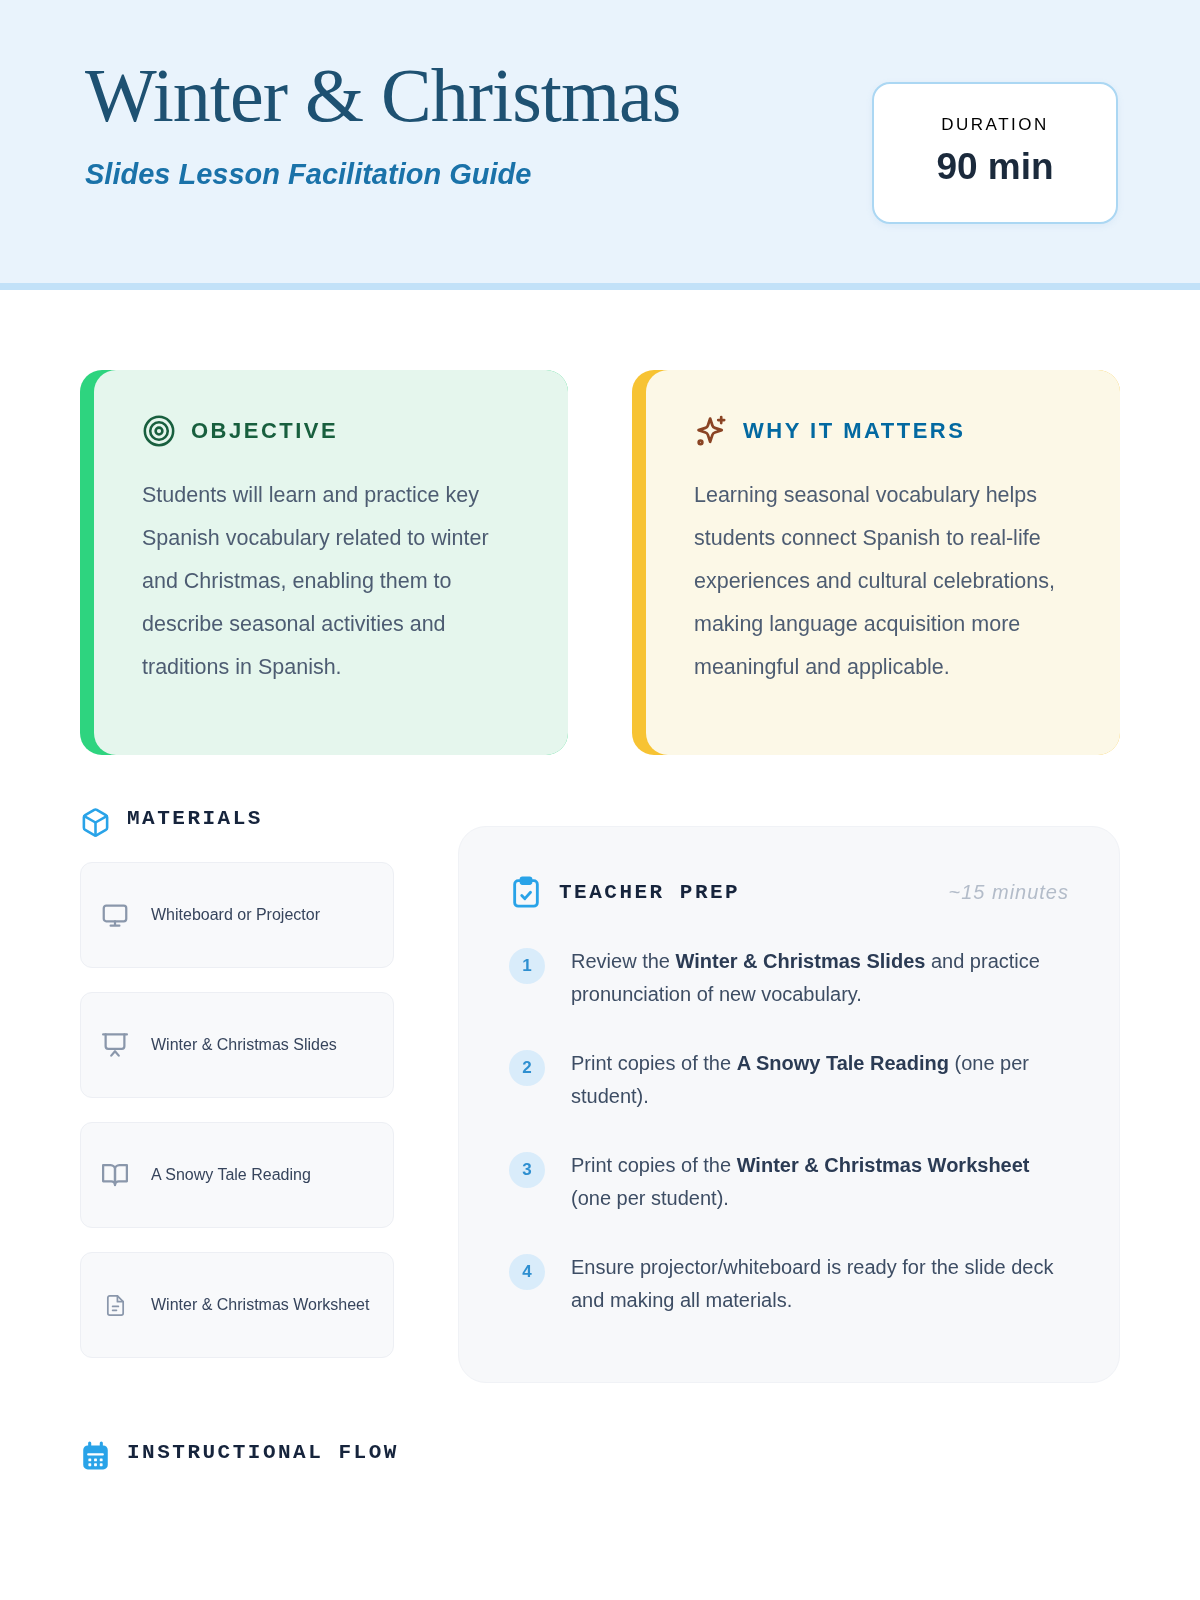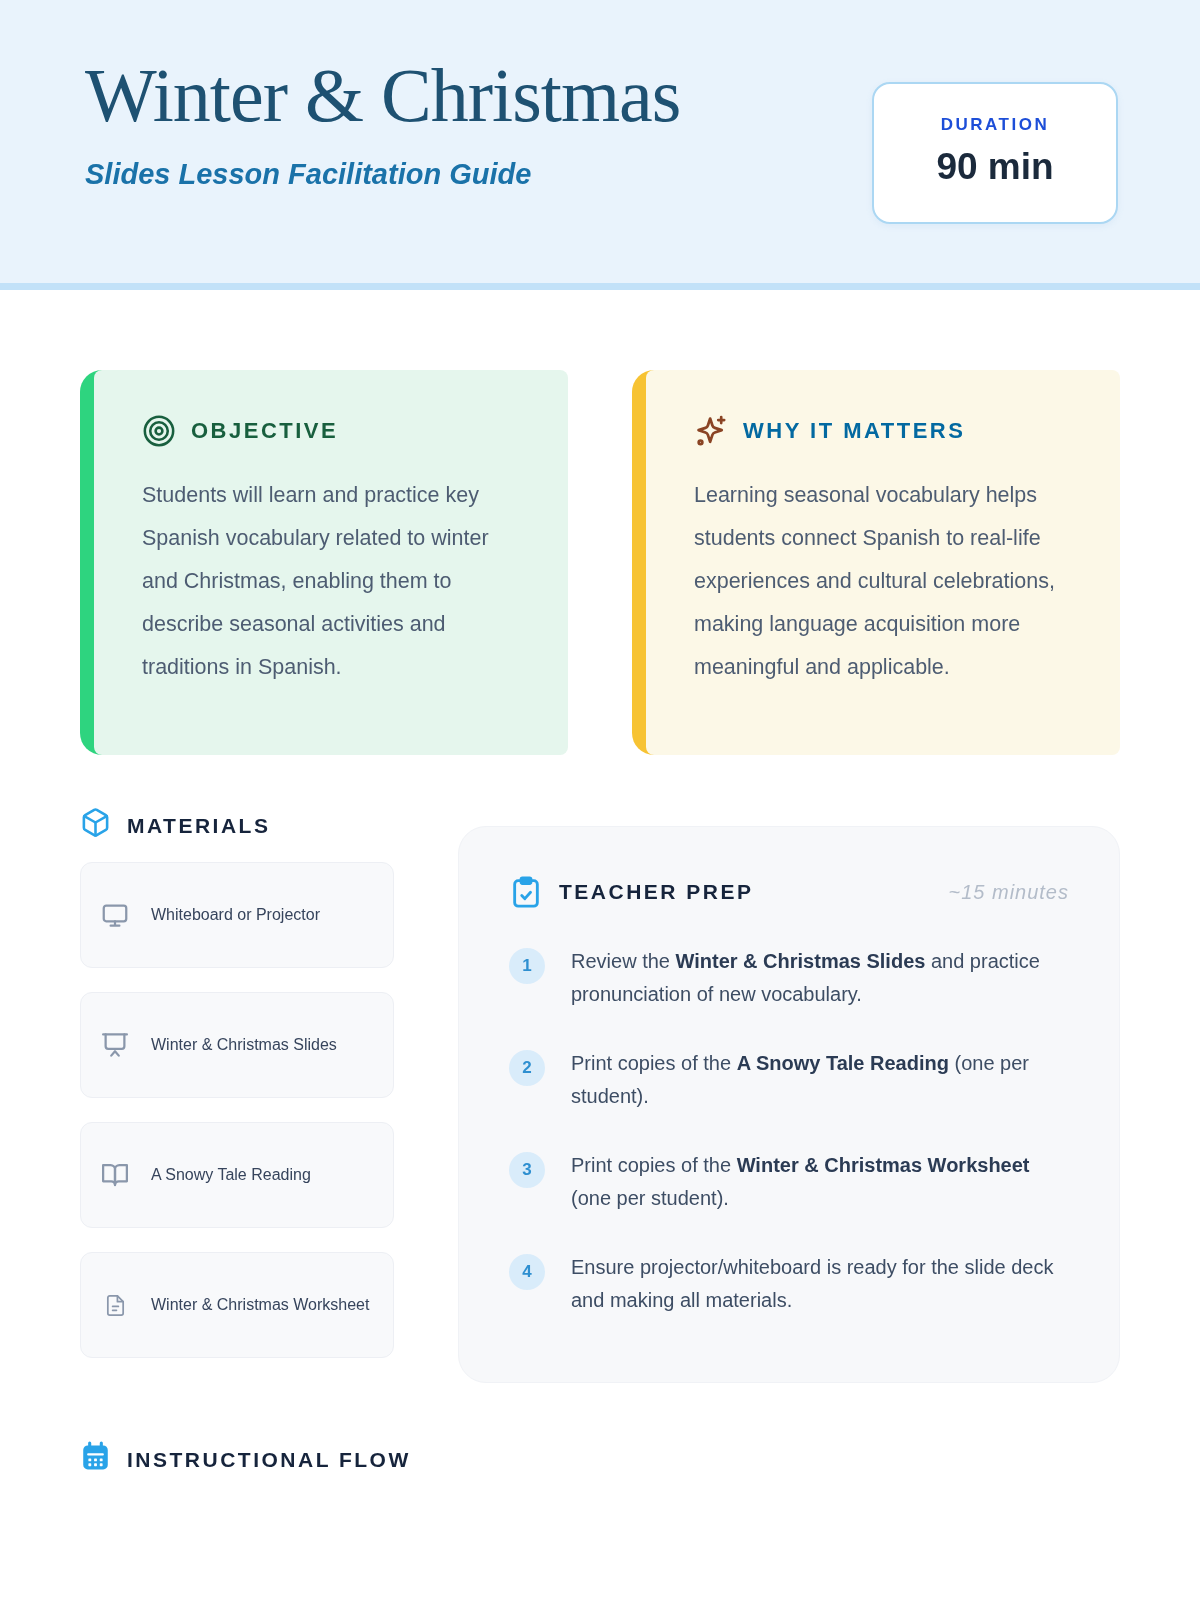--- a/index.html
+++ b/index.html
@@ -44,38 +44,38 @@
     height:142px;
     background:#ffffff;
     border:2px solid #abd7f3;
     border-radius:18px;
     text-align:center;
     padding-top:31px;
     box-shadow:0 2px 6px rgba(120,170,210,0.12);
   }
   .duration-label {
     font-size:17px;
-    font-weight:700;
+    font-weight:400;
     letter-spacing:2.5px;
-    color:#1d4ed8;
+    color:#000000;
   }
   .duration-value {
     margin-top:11px;
     font-size:37px;
     font-weight:700;
     color:#1b2a3c;
   }
 
   
   .content { padding:0 80px; }
 
   .cards-row { display:flex; gap:64px; margin-top:80px; }
   .accent-card { flex:1; border-radius:22px; position:relative; }
   .accent-card .inner {
-    border-radius:8px;
+    border-radius:22px;
     margin-left:14px;
     min-height:385px;
     padding:44px 44px 40px 48px;
   }
   .accent-card.green  { background:#2ed47f; }
   .accent-card.green .inner  { background:#e5f6ed; }
   .accent-card.yellow { background:#f7c333; }
   .accent-card.yellow .inner { background:#fcf8e7; }
 
   .card-heading {
@@ -88,23 +88,24 @@
     margin-top:26px;
     font-size:21.5px;
     line-height:43px;
     color:#4d5c72;
   }
 
   
   .lower { display:flex; gap:64px; margin-top:52px; align-items:flex-start; }
 
   .section-heading {
-    display:flex; align-items:flex-end; gap:16px;
+    display:flex; align-items:flex-start; gap:16px;
     font-size:21px; font-weight:700; letter-spacing:2.5px;
     color:#16243c;
+    font-family:Liberation Mono, monospace;
   }
 
   .materials-col { width:314px; flex-shrink:0; }
   .material-card {
     margin-top:24px;
     background:#f8f9fb;
     border:1px solid #edeff4;
     border-radius:12px;
     padding:22px 18px;
     min-height:106px;

